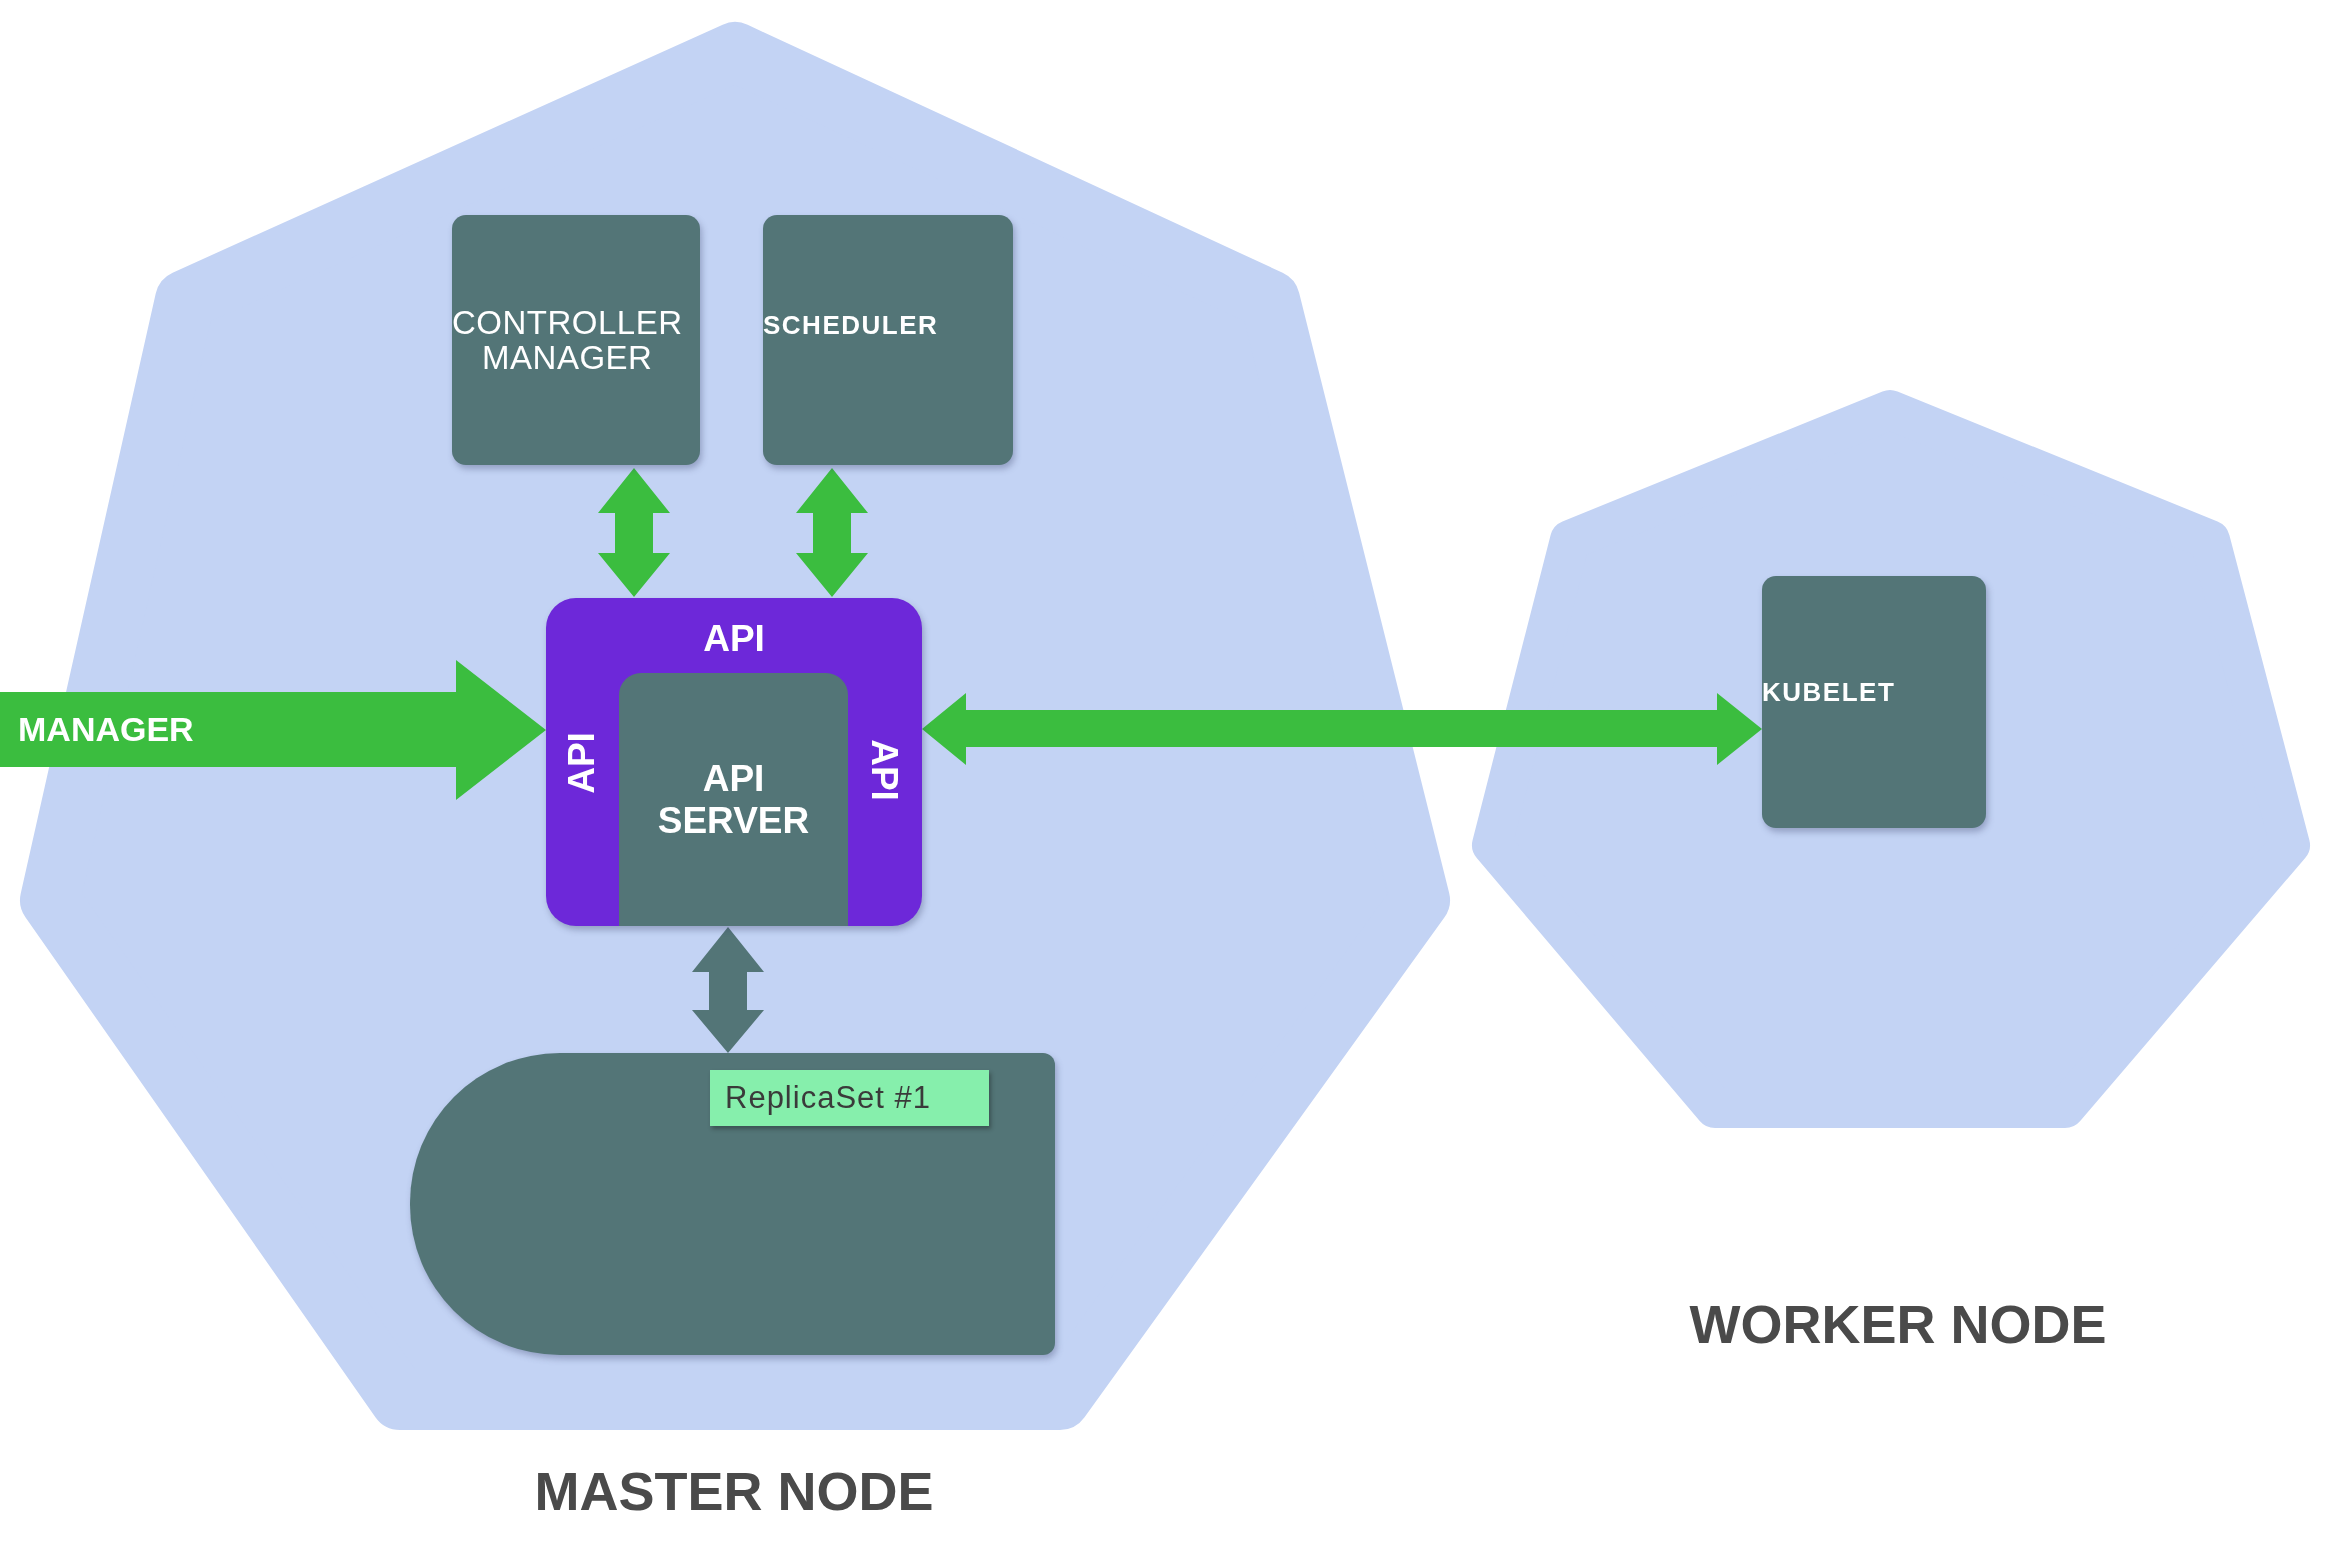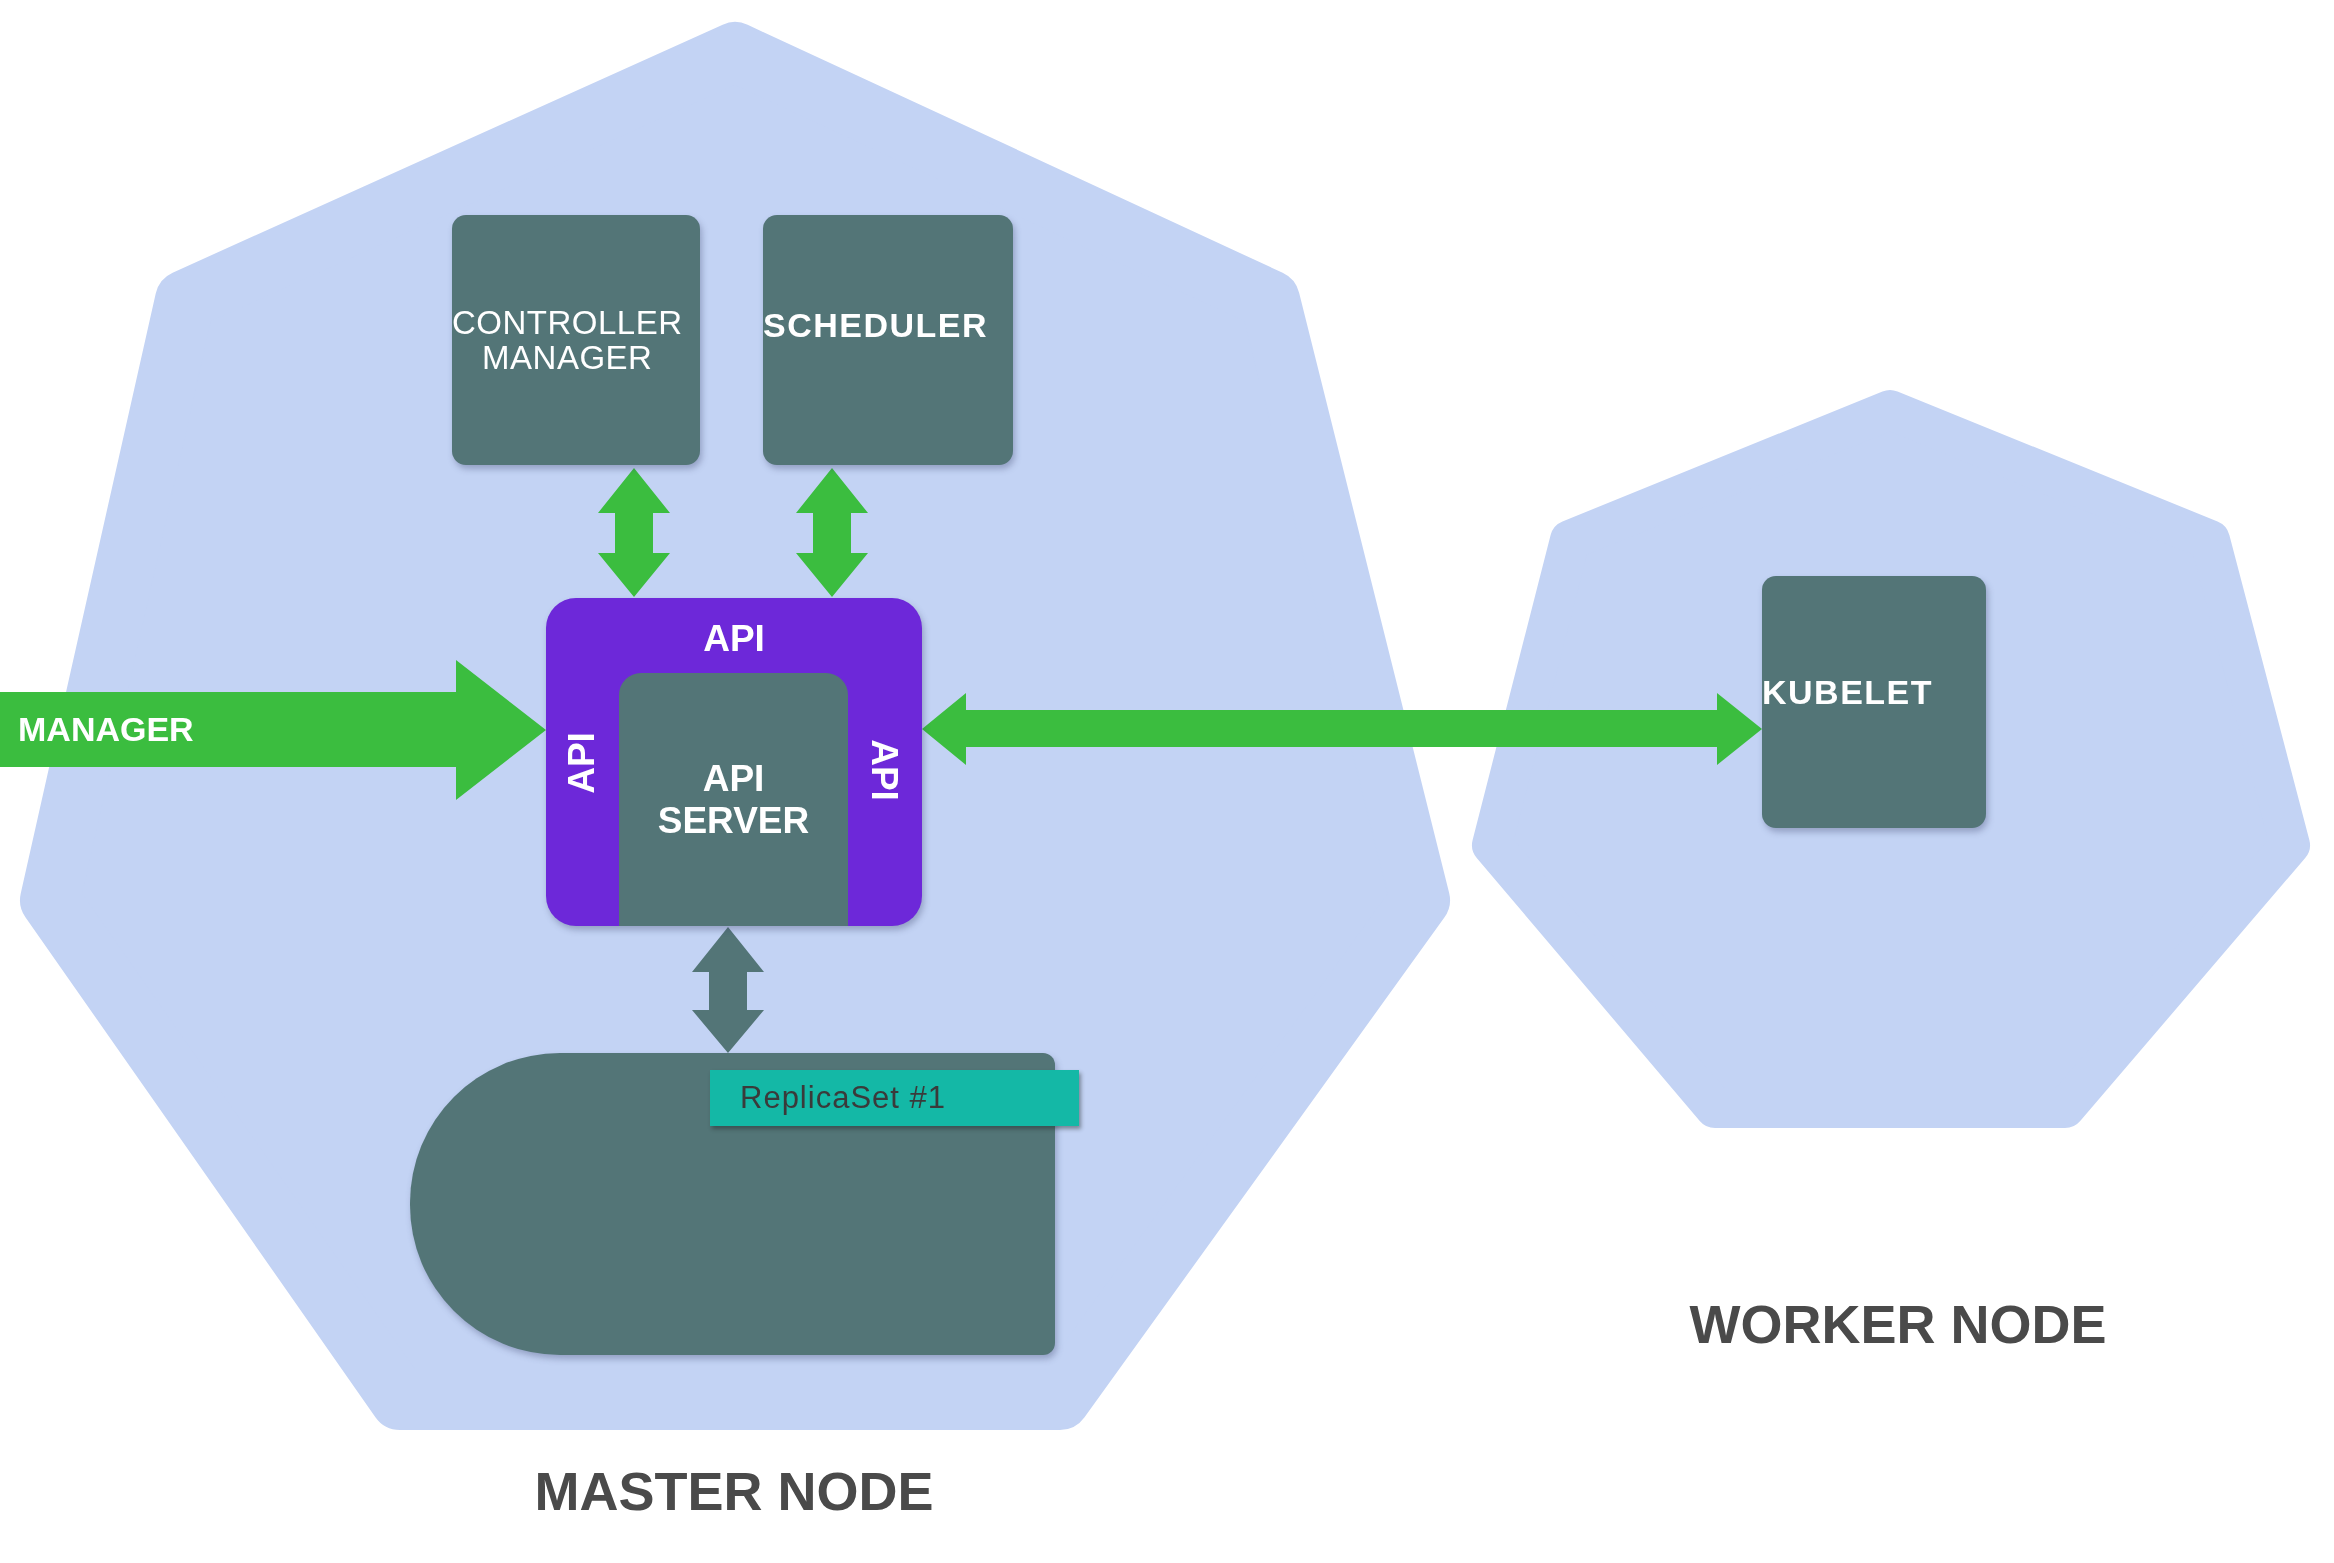--- a/index.html
+++ b/index.html
@@ -1,29 +1,29 @@
 <!DOCTYPE html>
 <html><head>
 <meta charset="utf-8">
 <style>
   html,body{margin:0;padding:0;background:#ffffff;}
   body{width:2334px;height:1563px;position:relative;overflow:hidden;font-family:"Liberation Sans",sans-serif;}
   svg.stage{position:absolute;left:0;top:0;}
   .box{position:absolute;background:#537577;border-radius:14px;box-shadow:2px 4px 6px rgba(60,70,110,0.35);display:flex;align-items:center;text-align:center;color:#fff;}
   .box span{display:block;}
   .lbl-thin{font-size:33px;line-height:35px;letter-spacing:0.5px;}
-  .lbl-bold{font-weight:bold;font-size:34px;letter-spacing:1.5px;}
+  .lbl-bold{font-weight:bold;font-size:26px;letter-spacing:1.5px;}
   #api-frame{position:absolute;left:546px;top:598px;width:376px;height:328px;background:#6d28d9;border-radius:30px;box-shadow:2px 4px 6px rgba(60,70,110,0.35);}
   #api-server{position:absolute;left:73px;top:75px;width:229px;height:253px;background:#537577;border-radius:22px 22px 0 0;display:flex;flex-direction:column;align-items:center;justify-content:center;color:#fff;font-weight:bold;font-size:37px;line-height:42px;}
   .api-top{position:absolute;left:0;width:100%;top:20px;text-align:center;color:#fff;font-weight:bold;font-size:37px;}
   .api-left{position:absolute;left:36px;top:165px;transform:translate(-50%,-50%) rotate(-90deg);color:#fff;font-weight:bold;font-size:37px;}
   .api-right{position:absolute;left:338px;top:172px;transform:translate(-50%,-50%) rotate(90deg);color:#fff;font-weight:bold;font-size:37px;}
   #storage{position:absolute;left:410px;top:1053px;width:645px;height:302px;background:#537577;border-radius:150px 12px 12px 150px / 150px 12px 12px 150px;box-shadow:2px 4px 6px rgba(60,70,110,0.35);}
   #storage-label{position:absolute;left:58px;top:110px;color:#fff;font-weight:bold;font-size:36px;line-height:42px;letter-spacing:1px;}
-  #replica{position:absolute;left:300px;top:17px;width:369px;height:56px;background:#14b8a6;box-shadow:2px 3px 4px rgba(30,40,40,0.45);color:#3a3a3a;font-size:31px;line-height:56px;padding-left:30px;box-sizing:border-box;letter-spacing:1px;}
+  #replica{position:absolute;left:300px;top:17px;width:279px;height:56px;background:#86efac;box-shadow:2px 3px 4px rgba(30,40,40,0.45);color:#3a3a3a;font-size:31px;line-height:56px;padding-left:15px;box-sizing:border-box;letter-spacing:1px;}
   .kubectl-label{position:absolute;left:18px;top:710px;color:#fff;font-weight:bold;font-size:34px;}
   .node-title{position:absolute;color:#4a4a4a;font-weight:bold;font-size:54px;transform:translateX(-50%);white-space:nowrap;}
 </style>
 </head>
 <body>
 
 <svg class="stage" width="2334" height="1563" viewBox="0 0 2334 1563">
 
   <polygon points="735,52 1270,300 1420,900 1060,1400 400,1400 50,900 185,300" fill="#c3d3f4" stroke="#c3d3f4" stroke-width="60" stroke-linejoin="round"></polygon>
 

